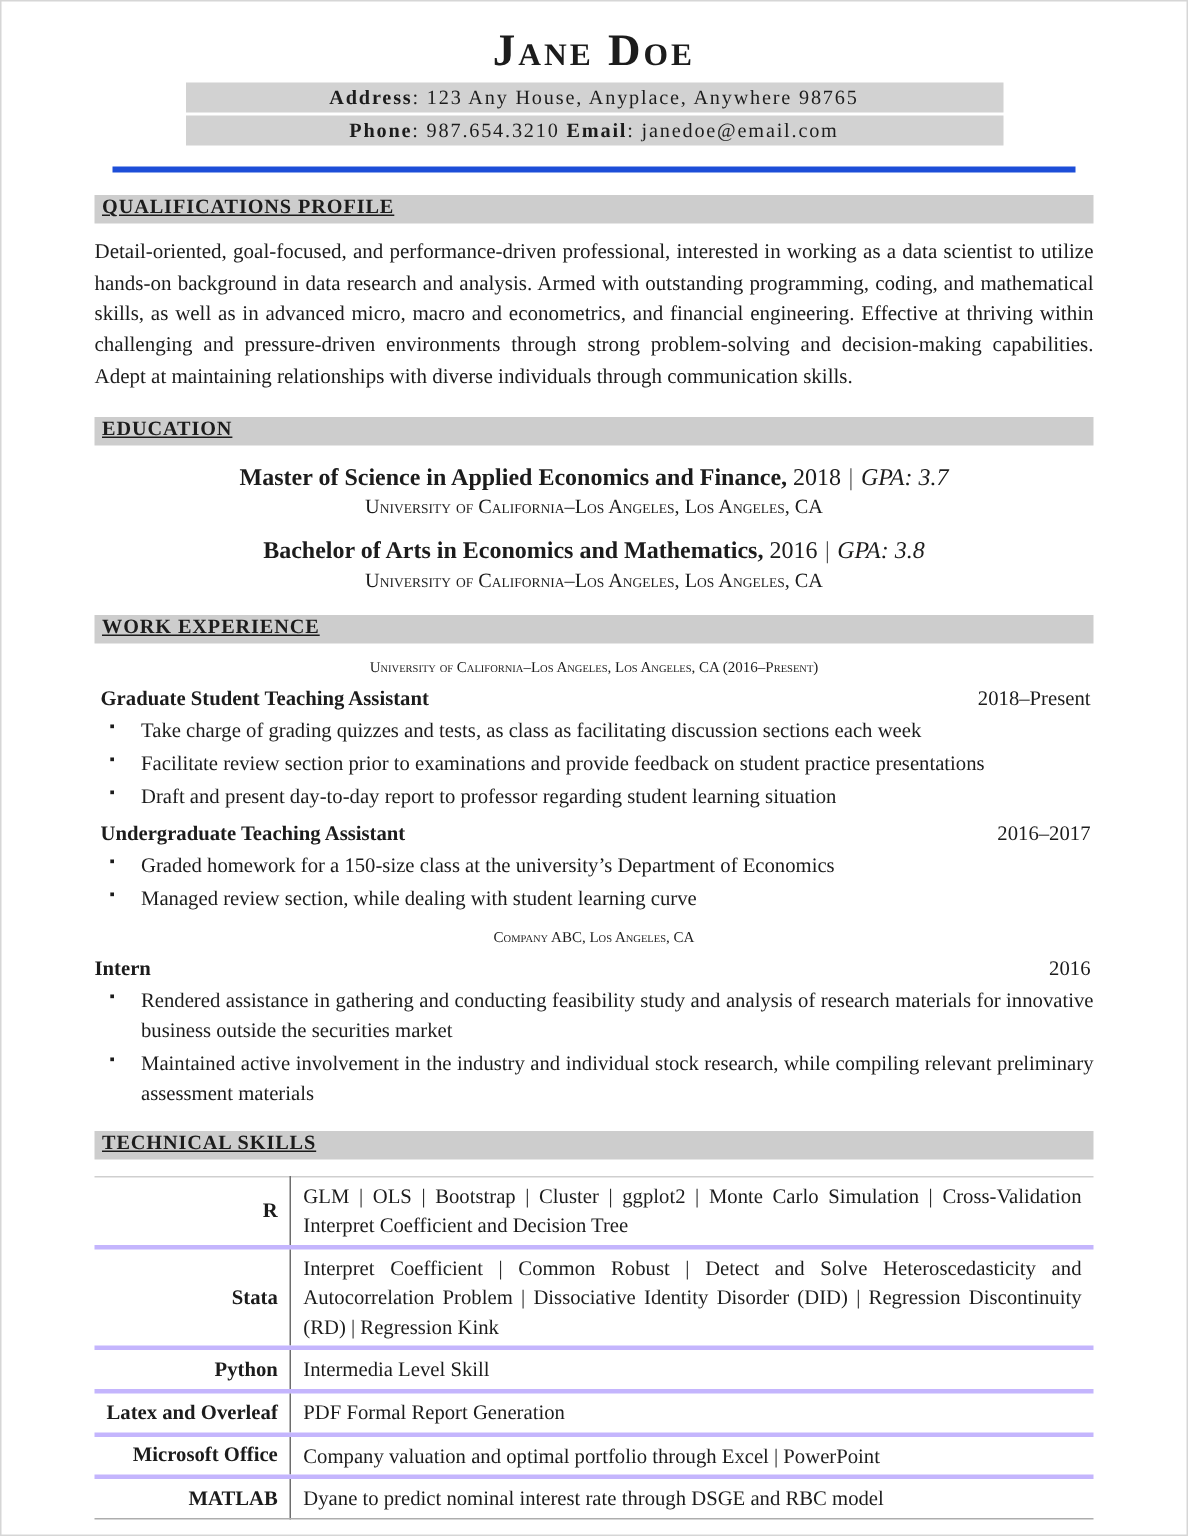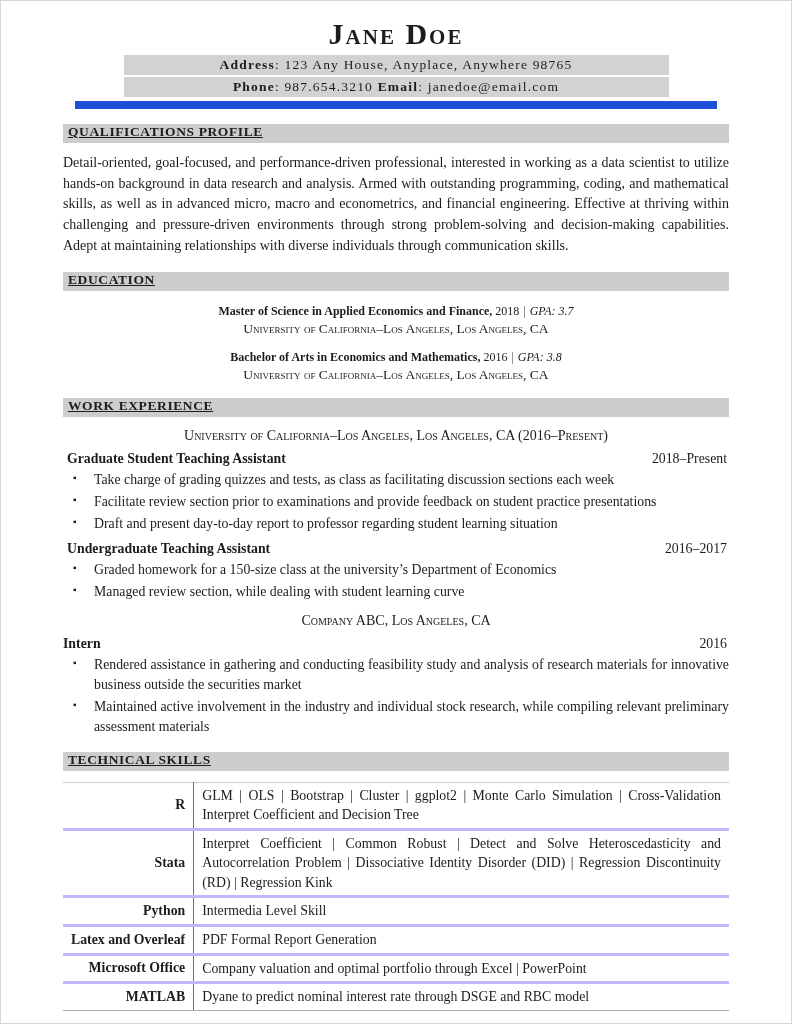--- a/index.html
+++ b/index.html
@@ -22,22 +22,22 @@
     text-align:center;
     font-variant:small-caps;
     font-weight:700;
     font-size:30px;
     letter-spacing:2px;
     line-height:1.1;
   }
   .contact-block {
     width:642px;
     margin:5px auto 0 auto;
-    border-bottom:8px solid #1d4ed8;
-    padding-bottom:2px;
+    border-bottom:4px solid #1d4ed8;
+    padding-bottom:12px;
   }
   .contact-row {
     background:#d2d2d2;
     width:545px;
     margin:0 auto 2px auto;
     text-align:center;
     font-size:13.5px;
     letter-spacing:1.2px;
     padding:2px 4px;
   }
@@ -65,31 +65,31 @@
   
   .summary {
     margin-top:10px;
     font-size:14px;
     line-height:1.48;
     text-align:justify;
   }
 
   
   .edu-entry { text-align:center; margin-top:13px; }
-  .degree-line { font-size:12px; }
+  .degree-line { font-size:16px; }
   .degree-line .deg { font-weight:700; }
   .degree-line .gpa { font-style:italic; }
   .degree-line .pipe { color:#555; padding:0 1px; }
   .school-line { font-variant:small-caps; font-size:13.5px; margin-top:2px; }
 
   
   .employer-name {
     text-align:center;
     font-variant:small-caps;
-    font-size:14px;
+    font-size:10px;
     margin-top:11px;
   }
   .role-row {
     display:flex;
     justify-content:space-between;
     align-items:baseline;
     font-size:13.8px;
     margin-top:7px;
     padding:0 2px 0 4px;
     border-bottom:1px solid transparent;

